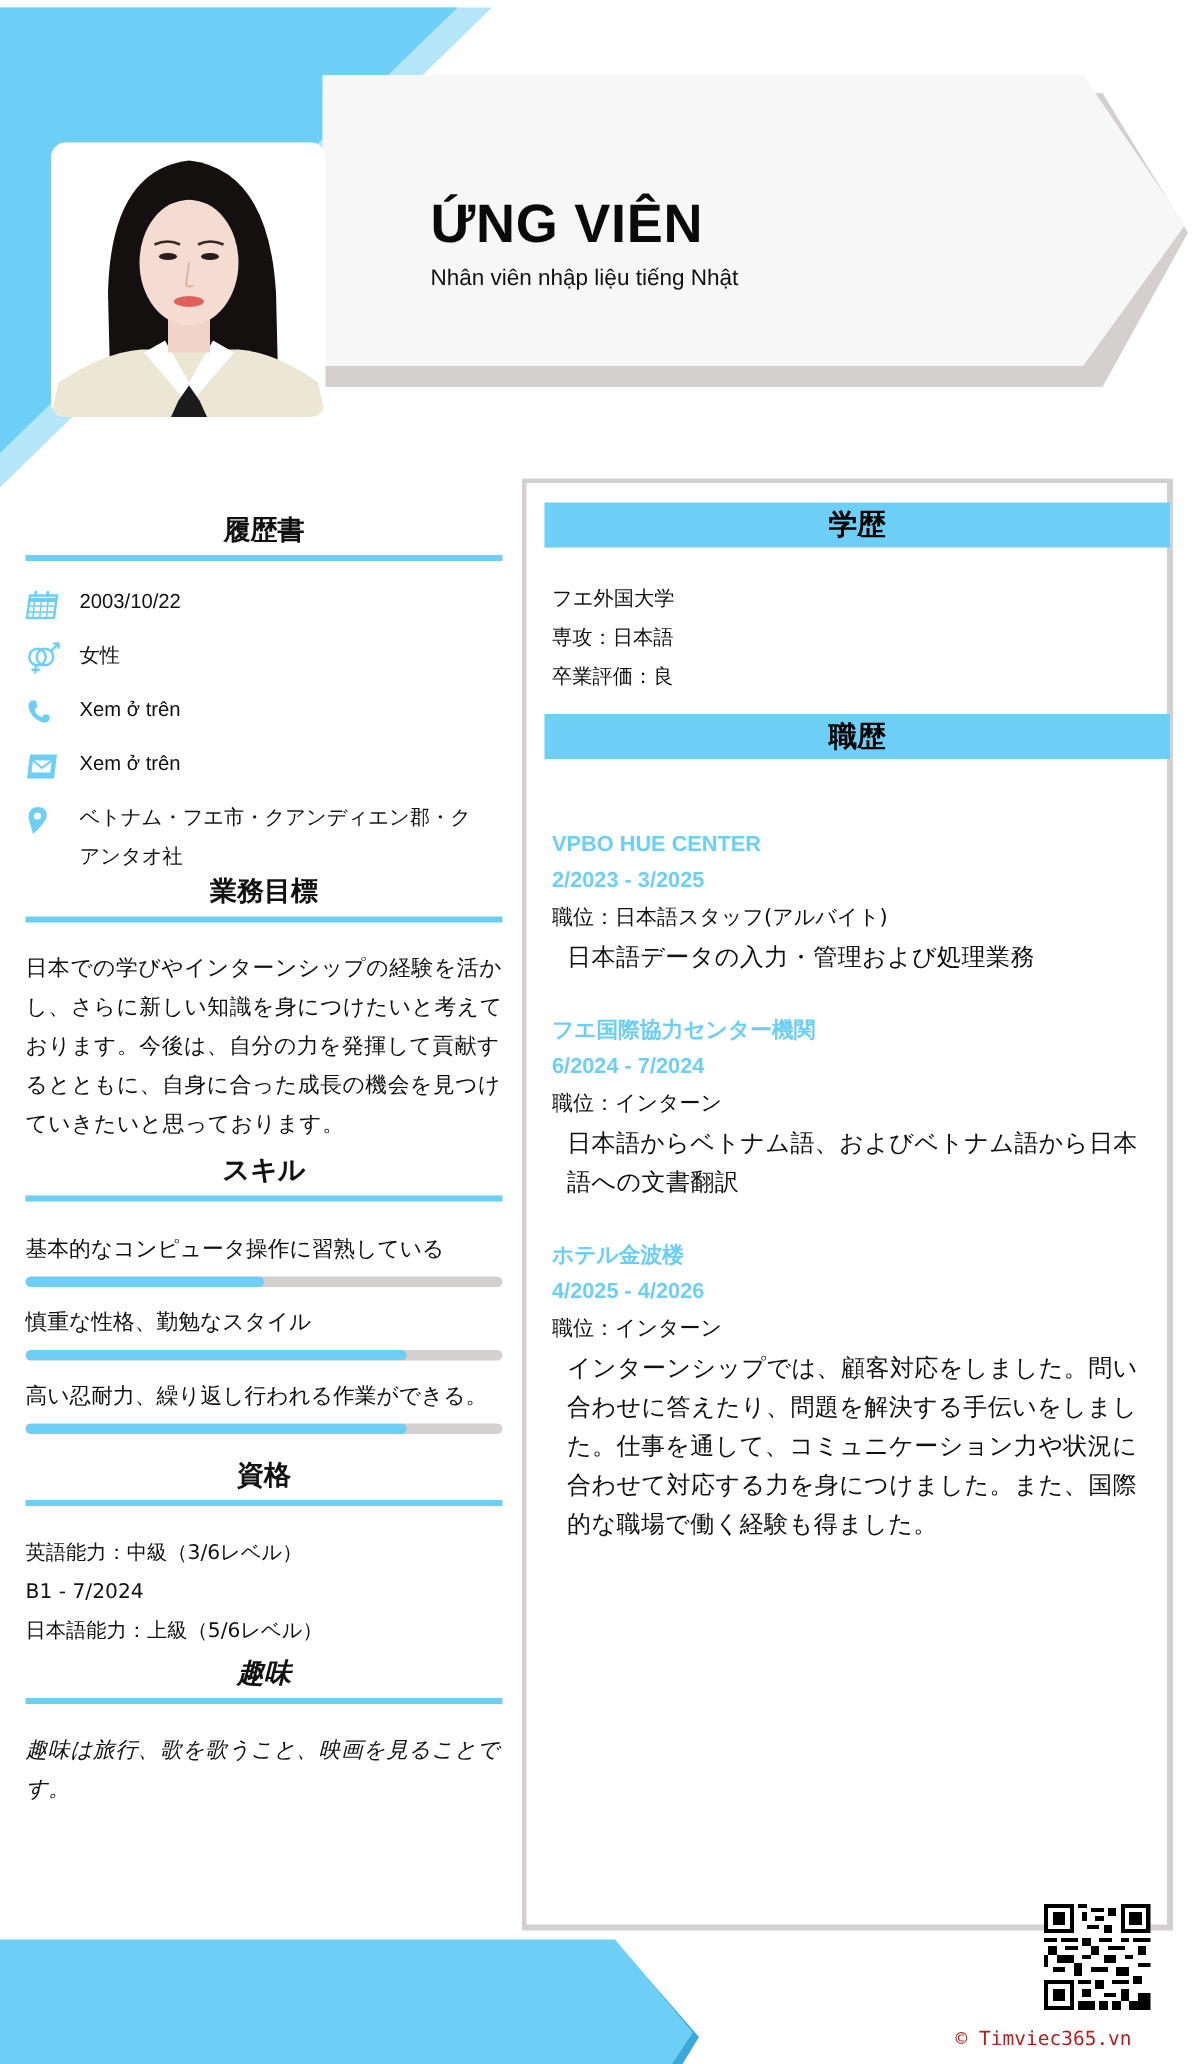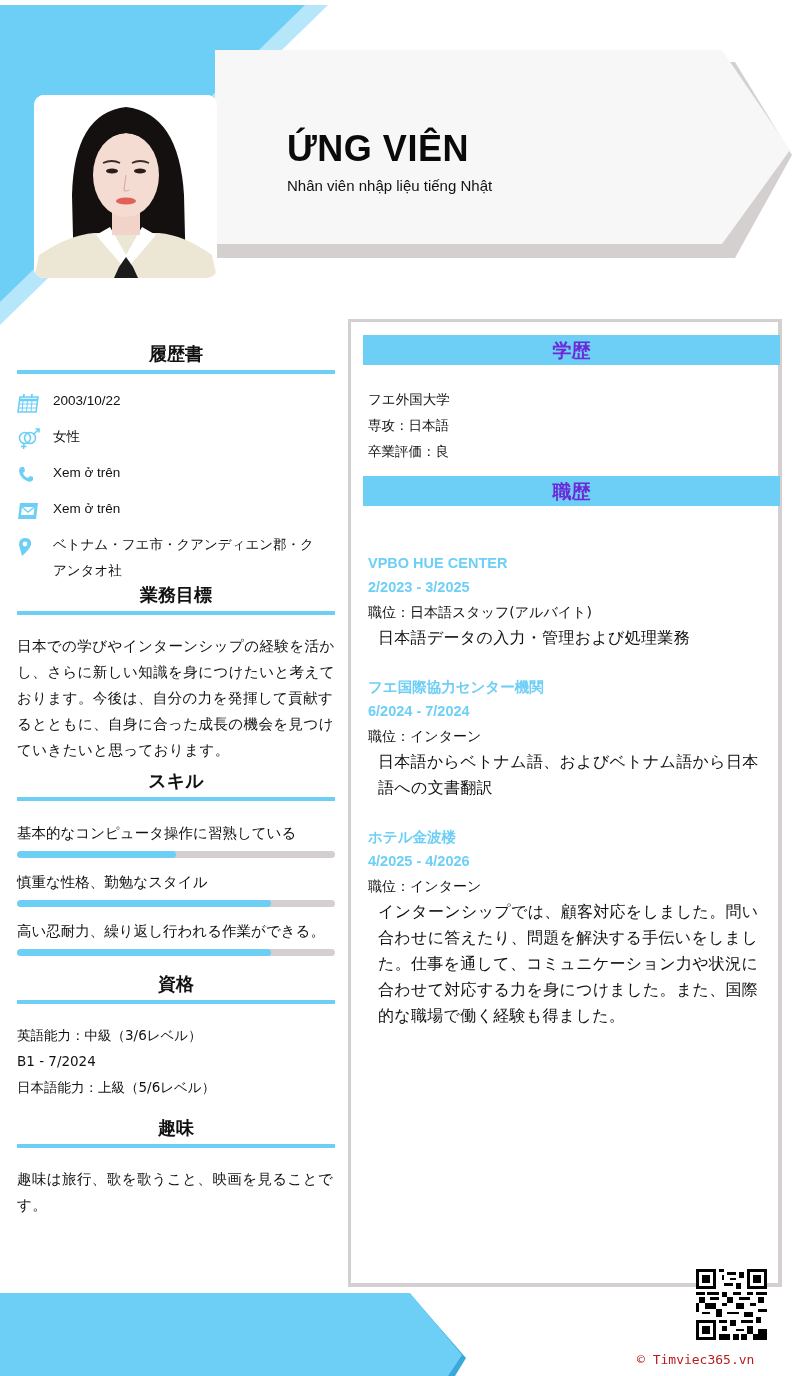--- a/index.html
+++ b/index.html
@@ -28,21 +28,21 @@
   .info-row .txt { font-size: 13.5px; line-height: 26px; margin-top: -4px; font-family: "Liberation Sans", "DejaVu Sans", sans-serif; }
   .para { font-size: 14.5px; line-height: 26px; margin-top: 18px; letter-spacing: 0.4px; }
   .skill { margin-top: 14px; }
   .skill .label { font-size: 14.5px; line-height: 20px; }
   .bar { margin-top: 8px; height: 7px; border-radius: 4px; background: #d5d0d0; overflow: hidden; }
   .bar .fill { height: 100%; background: #6dcff6; border-radius: 4px; }
   .cert { margin-top: 18px; font-size: 13.5px; line-height: 26px; }
 
   
   .rpanel { left: 348px; top: 319px; width: 434px; height: 968px; border: 3px solid #d5d0d0; border-right-width: 4px; border-bottom-width: 4px; background: #fff; }
-  .rbar { position: absolute; left: 12px; width: 417px; height: 30px; background: #6dcff6; color: #6d28d9; text-align: center; font-weight: bold; font-size: 19px; line-height: 30px; }
+  .rbar { position: absolute; left: 12px; width: 417px; height: 30px; background: #6dcff6; color: #000000; text-align: center; font-weight: bold; font-size: 19px; line-height: 30px; }
   .rcontent { position: absolute; left: 17px; width: 405px; font-size: 13.5px; line-height: 26px; }
   .company { color: #6dcff6; font-weight: bold; font-size: 14.5px; line-height: 24px; font-family: "Liberation Sans", "DejaVu Sans", sans-serif; margin-top: 24px; }
   .period { color: #6dcff6; font-weight: bold; font-size: 14.5px; line-height: 24px; font-family: "Liberation Sans", "DejaVu Sans", sans-serif; }
   .role { font-size: 14px; line-height: 26px; }
   .desc { padding-left: 10px; font-size: 16px; line-height: 26px; letter-spacing: 0.3px; }
   .job-block { margin-bottom: 8px; }
 
   .qr { left: 696px; top: 1269px; width: 71px; height: 71px; }
   .copyright { left: 637px; top: 1352px; font-family: "DejaVu Sans Mono", "Liberation Mono", monospace; font-size: 13px; color: #b91c1c; }
 </style>
@@ -186,21 +186,21 @@
   <section style="margin-top:14px;">
     <div class="sec-title">資格</div>
     <div class="sec-rule"></div>
     <div class="cert">
       <div>英語能力：中級（3/6レベル）</div>
       <div>B1 - 7/2024</div>
       <div>日本語能力：上級（5/6レベル）</div>
     </div>
   </section>
 
-  <section style="margin-top:14px;">
+  <section style="margin-top:2px;font-style:italic;">
     <div class="sec-title">趣味</div>
     <div class="sec-rule"></div>
     <p class="para">趣味は旅行、歌を歌うこと、映画を見ることです。</p>
   </section>
 </div>
 
 <div class="abs rpanel">
   <div class="rbar" style="top:13px;">学歴</div>
   <div class="rcontent" style="top:64px;">
     <div>フエ外国大学</div>

